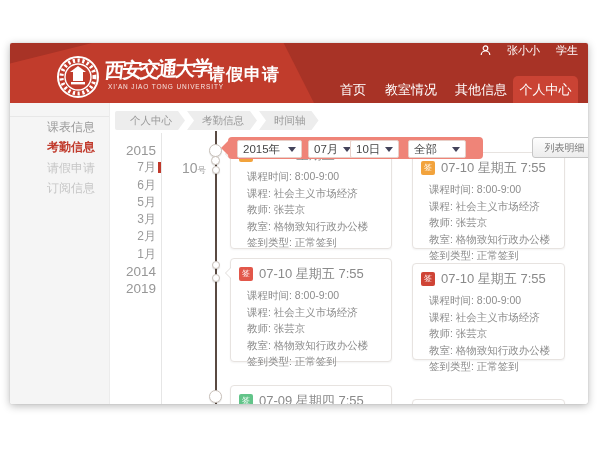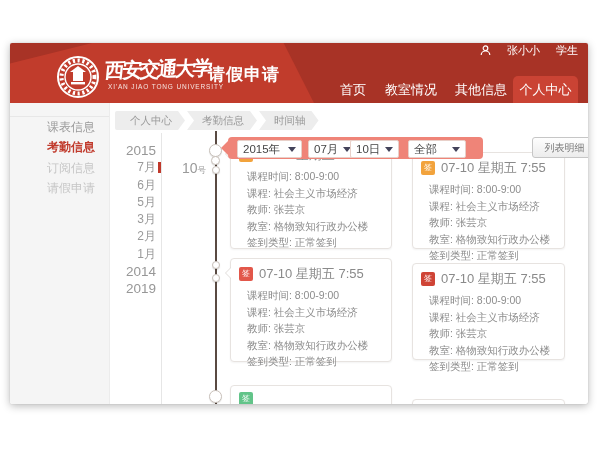--- a/index.html
+++ b/index.html
@@ -118,22 +118,22 @@
       <div class="nav-item nav-home">首页</div>
       <div class="nav-item nav-class">教室情况</div>
       <div class="nav-item nav-other">其他信息</div>
       <div class="tab-active">个人中心</div>
     </div>
 
     <div class="sidebar">
       <div class="side-divider"></div>
       <div class="side-item">课表信息</div>
       <div class="side-item active">考勤信息</div>
+      <div class="side-item dim">请假申请</div>
       <div class="side-item dim">订阅信息</div>
-      <div class="side-item dim">请假申请</div>
     </div>
 
     <div class="breadcrumb">
       <div class="crumb first">个人中心</div>
       <div class="crumb">考勤信息</div>
       <div class="crumb">时间轴</div>
     </div>
 
     <div class="months">
       <div class="month-item year">2015</div>
@@ -219,20 +219,21 @@
         <div class="frow">课程: 社会主义市场经济</div>
         <div class="frow">教师: 张芸京</div>
         <div class="frow">教室: 格物致知行政办公楼</div>
         <div class="frow">签到类型: 正常签到</div>
       </div>
     </div>
 
     <div class="card card4">
       <div class="card-head">
         <span class="badge" style="background: rgb(98, 196, 137);">签</span>
+        <span class="card-title">07-09 星期四 7:55</span>
       </div>
     </div>
 
     <div class="card card5"></div>
 
     <div class="filterbar">
       <div class="dd dd-year">
         <span>2015年</span>
         <span class="caret"></span>
       </div>

